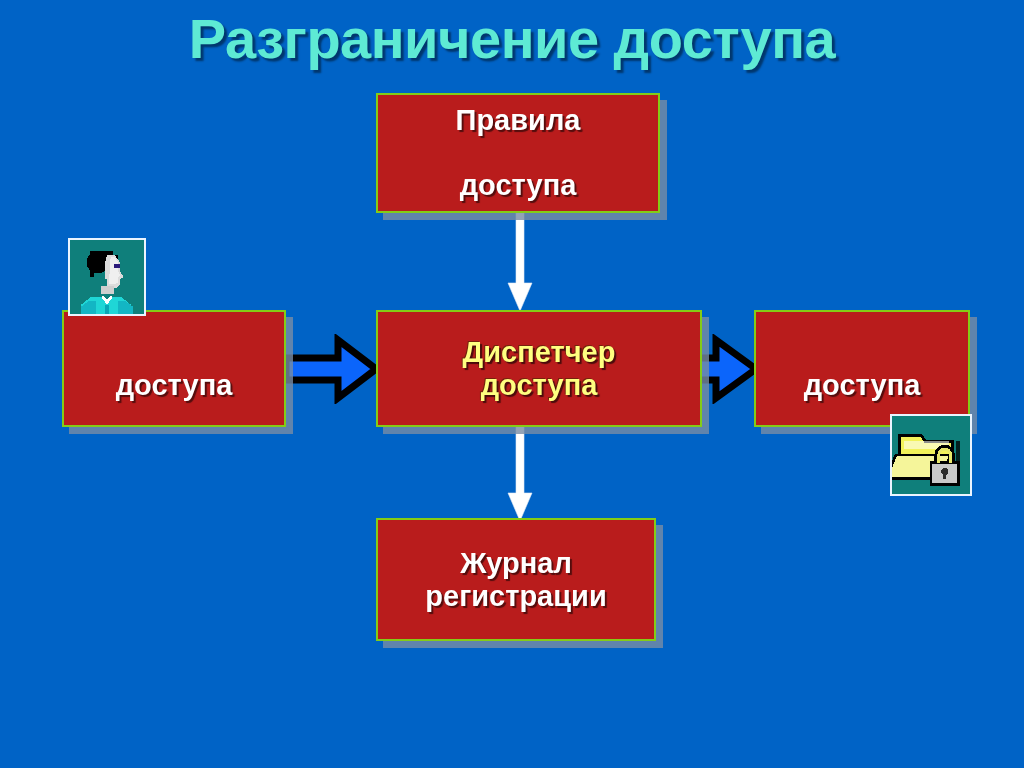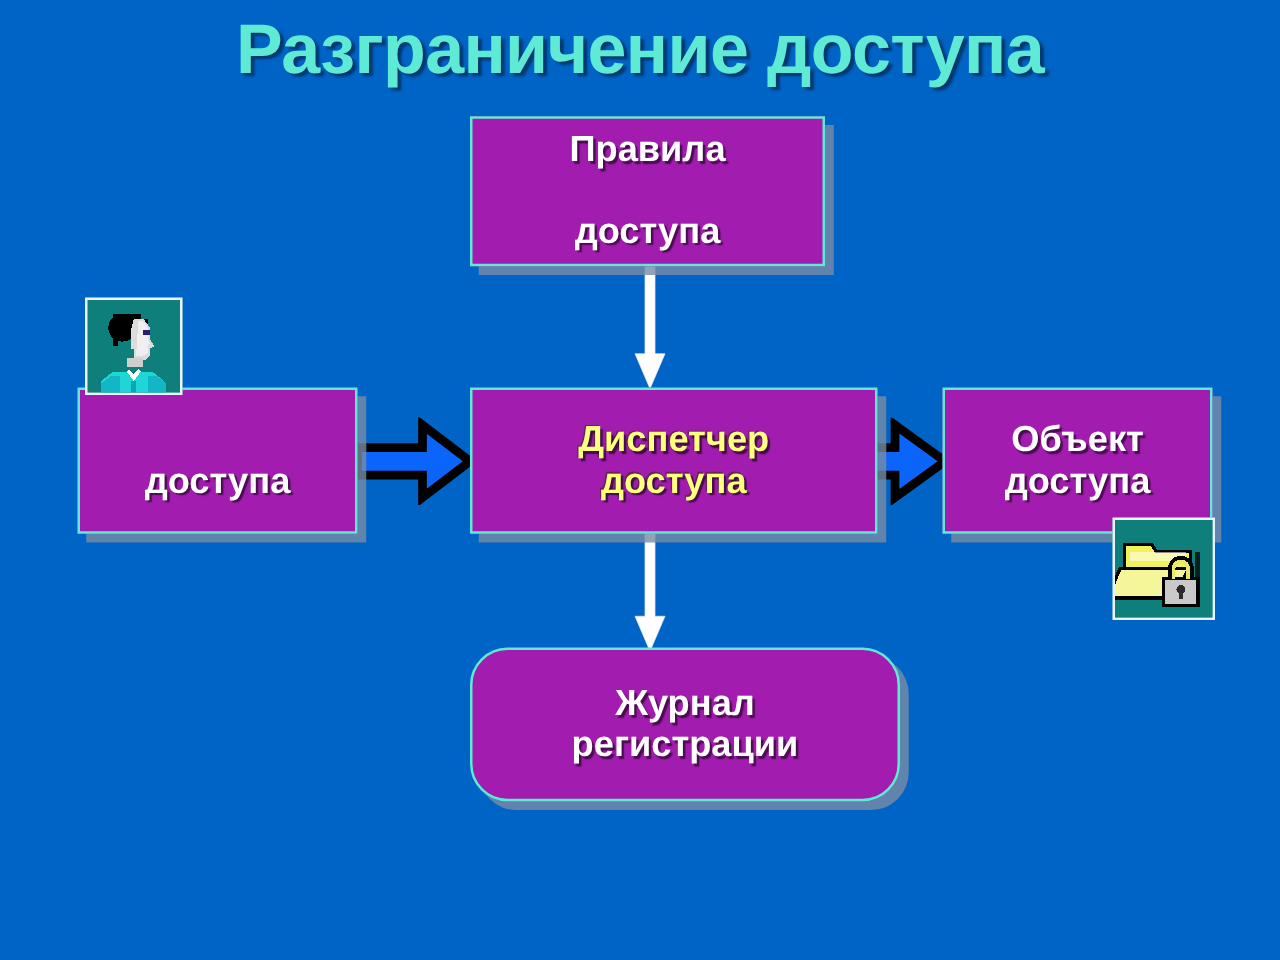--- a/index.html
+++ b/index.html
@@ -32,22 +32,22 @@
     font-weight: bold;
     color: #5eead4;
     letter-spacing: -0.5px;
     text-shadow: 3px 3px 2px rgba(0,0,0,0.45);
     white-space: nowrap;
   }
 
   
   .node {
     position: absolute;
-    background: #a21caf;
-    border: 2px solid #5eead4;
+    background: #b91c1c;
+    border: 2px solid #84cc16;
     box-shadow: 7px 7px 0 rgba(120,140,165,0.80);
     display: flex;
     align-items: center;
     justify-content: center;
     box-sizing: border-box;
     z-index: 5;
   }
   .node .node-label {
     text-align: center;
     font-size: 29px;
@@ -60,21 +60,21 @@
   .node.accent .node-label {
     color: #ffff80;
     text-shadow: 2px 2px 1px rgba(0,0,0,0.6), -1px -1px 0 rgba(60,40,0,0.55);
   }
 
   
   #node-rules   { left: 376px; top:  93px; width: 284px; height: 120px; }
   #node-subject { left:  62px; top: 310px; width: 224px; height: 117px; }
   #node-manager { left: 376px; top: 310px; width: 326px; height: 117px; }
   #node-object  { left: 754px; top: 310px; width: 216px; height: 117px; }
-  #node-journal { left: 376px; top: 518px; width: 344px; height: 123px; border-radius: 30px; }
+  #node-journal { left: 376px; top: 518px; width: 280px; height: 123px; }
 
   
   .varrow {
     position: absolute;
     z-index: 3;
   }
   #varrow-rules-manager { left: 506px; top: 213px; }
   #varrow-manager-journal { left: 506px; top: 427px; }
 
   
@@ -162,21 +162,21 @@
   </div>
 
   <div class="harrow" id="harrow-manager-object">
     <svg width="98" height="70" viewBox="0 0 98 70" xmlns="http://www.w3.org/2000/svg">
       <polygon points="0,24 56,24 56,6 96,35 56,64 56,46 0,46" fill="#0b65fb" stroke="#000000" stroke-width="7" stroke-linejoin="miter"></polygon>
     </svg>
   </div>
 
   <div class="node" id="node-object">
     <div class="node-label">
-      <span>Объект</span><br>
+      <br>
       <span>доступа</span>
     </div>
   </div>
 
   <div class="icon-tile" id="icon-folder-lock">
     <svg width="100%" height="100%" viewBox="0 0 40 40" xmlns="http://www.w3.org/2000/svg" shape-rendering="crispEdges">
       <rect x="0" y="0" width="40" height="40" fill="#0f7f7b"></rect>
 
       <path d="M4 10 h11 l2 3 h14 v16 h-27 z" fill="#f2f25a" stroke="#000000" stroke-width="1.4"></path>
       <rect x="6" y="13" width="23" height="4" fill="#ffffff" opacity="0.55"></rect>

